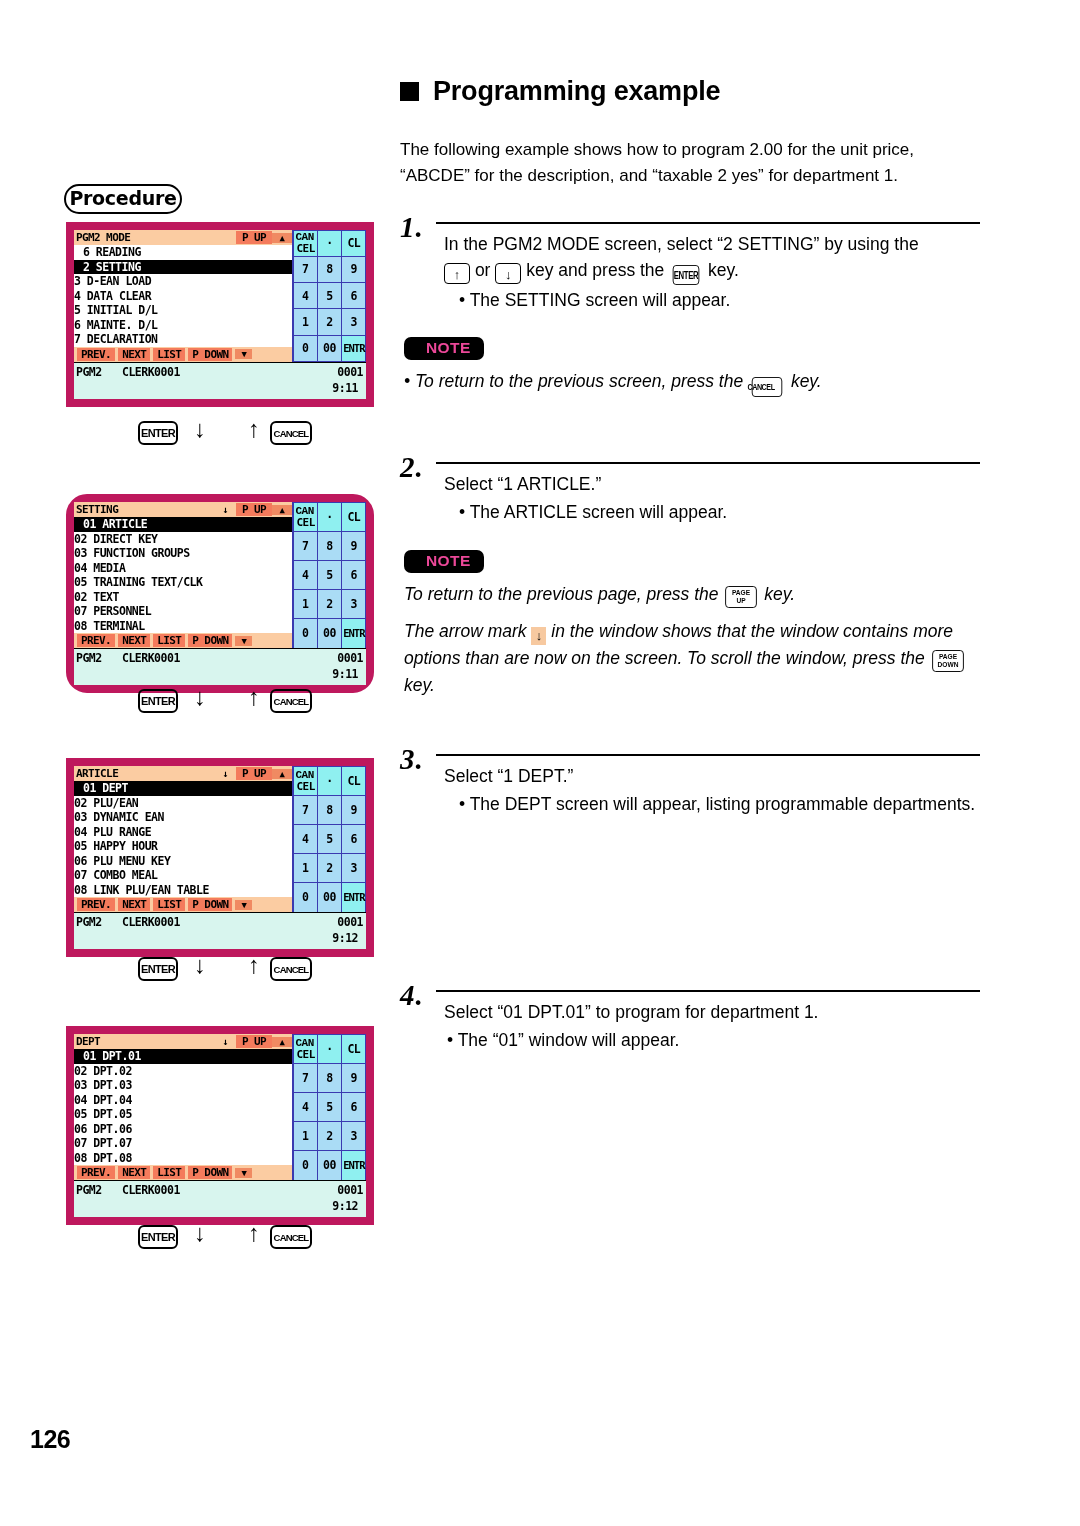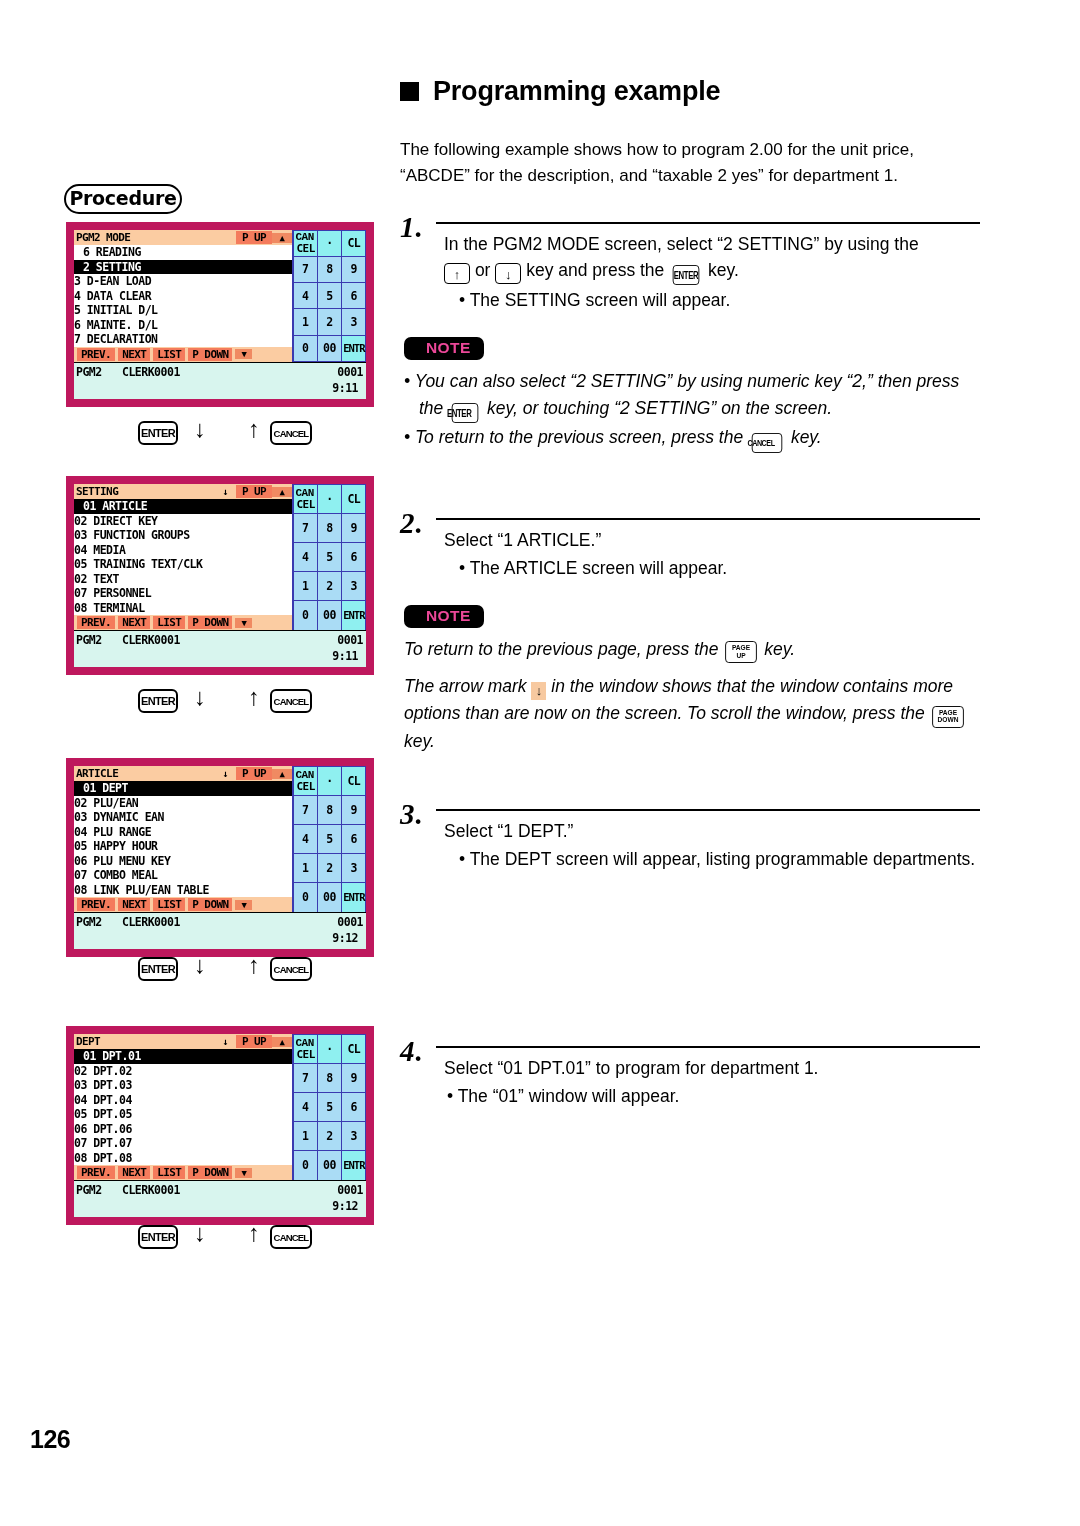--- a/index.html
+++ b/index.html
@@ -469,21 +469,21 @@
     </div>
   </div>
 
   <div class="keyrow" style="top:416px;">
     <div class="kr-enter">ENTER</div>
     <div class="kr-down">↓</div>
     <div class="kr-up">↑</div>
     <div class="kr-cancel">CANCEL</div>
   </div>
 
-  <div class="lcd" id="lcd1" style="top:476px;">
+  <div class="lcd" id="lcd1" style="top:494px;border-radius:21px;">
     <div class="lcd-main">
       <div class="lcd-left">
         <div class="lcd-titlebar">
           <span class="lcd-title-text">SETTING</span>
           <span class="lcd-title-down">↓</span>
           <span class="lcd-pup">P UP</span>
           <span class="lcd-upmark">▲</span>
         </div>
         <div class="lcd-list">
           <div class="lcd-row sel">01 ARTICLE</div>
@@ -722,25 +722,20 @@
         <span class="key key-enter">ENTER</span>
         <span>key.</span>
         <div class="sub-bullet" style="margin-top:2px;">• The SETTING screen will appear.</div>
       </div>
     </div>
 
     <div style="padding-left:4px;">
       <div class="note-badge">NOTE</div>
       <div class="note-list">
         <div class="note-item">
-          <span>• You can also select “2 SETTING” by using numeric key “2,” then press the</span>
-          <span class="key key-enter">ENTER</span>
-          <span>key, or touching “2 SETTING” on the screen.</span>
-        </div>
-        <div class="note-item">
           <span>• To return to the previous screen, press the</span>
           <span class="key key-cancel">CANCEL</span>
           <span>key.</span>
         </div>
       </div>
     </div>
 
     <div class="step" style="margin-top:60px;">
       <div class="step-rule"></div>
       <div class="step-num">2</div>

